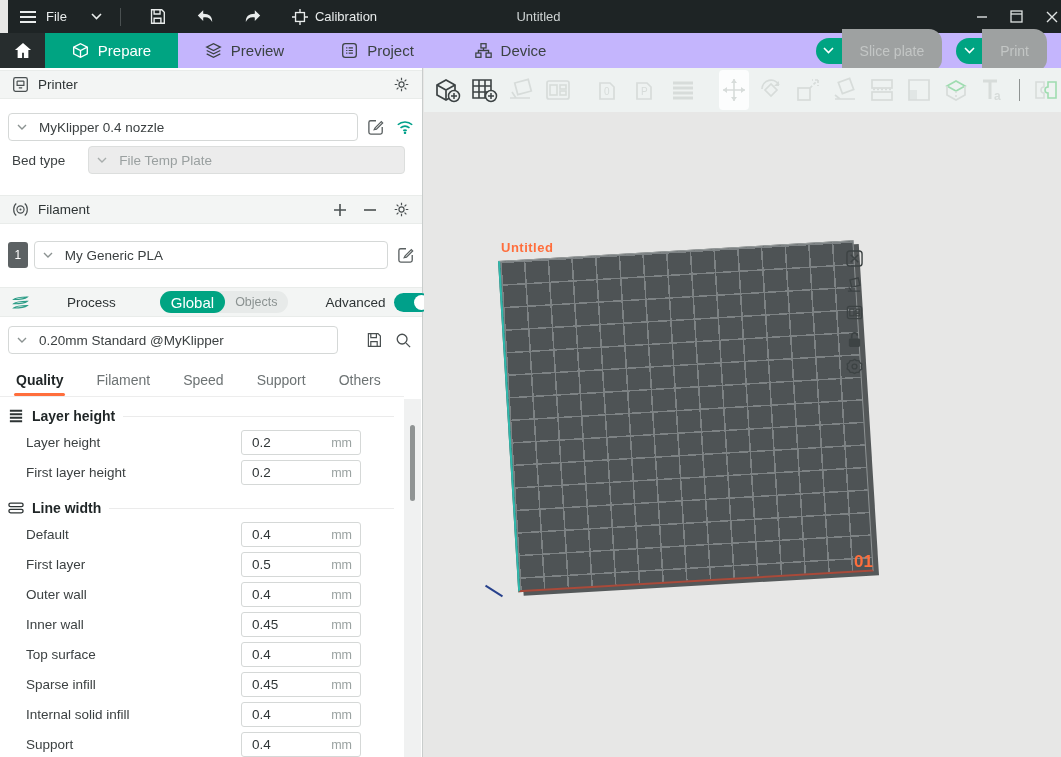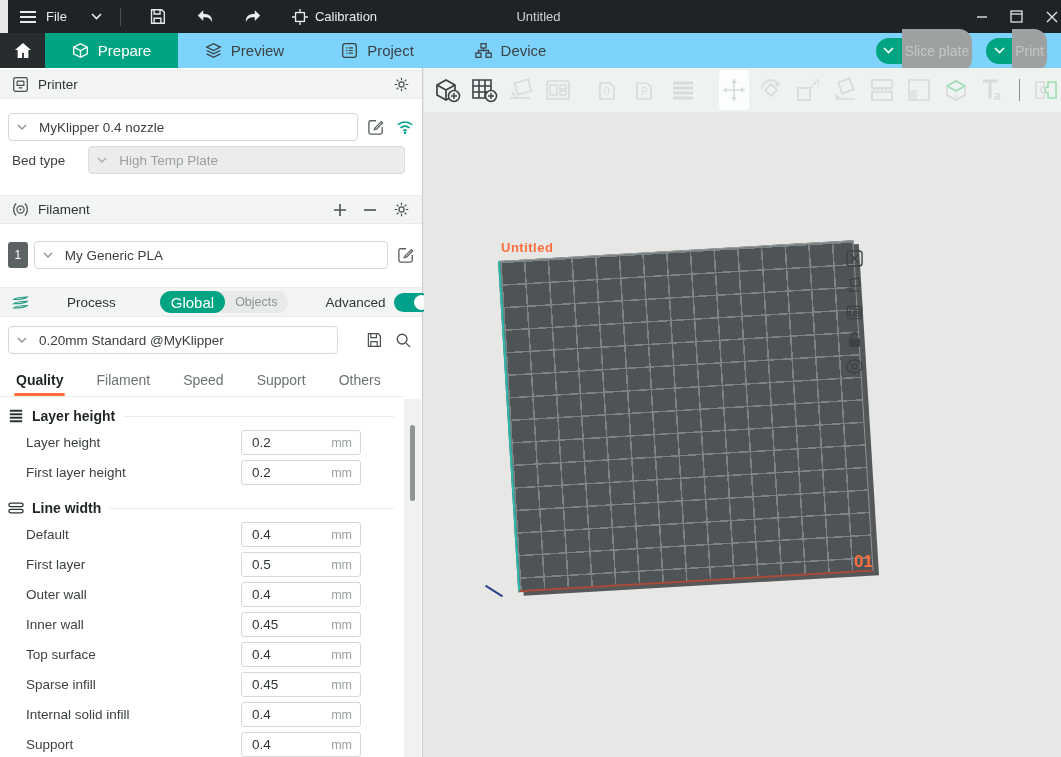--- a/index.html
+++ b/index.html
@@ -13,31 +13,31 @@
   .titlebar{position:absolute;left:0;top:0;width:1061px;height:33px;background:#1e2425;
     display:flex;align-items:center;color:#e9ecec;font-size:13px;margin-left:8px;}
   .tb-left{display:flex;align-items:center;gap:10px;padding-left:12px;}
   .tb-sep{width:1px;height:18px;background:#4a5051;margin:0 8px;}
   .tb-btn{display:flex;align-items:center;gap:7px;padding:0 10px;height:33px;cursor:default;}
   .tb-title{position:absolute;left:0;right:0;text-align:center;color:#ced3d3;font-size:13px;pointer-events:none;}
   .tb-win{position:absolute;right:0;top:0;display:flex;height:33px;}
   .tb-winbtn{width:35px;height:33px;display:flex;align-items:center;justify-content:center;color:#dfe3e2;}
 
   
-  .navbar{position:absolute;left:0;top:33px;width:1061px;height:35px;background:#7dd3fc;
+  .navbar{position:absolute;left:0;top:33px;width:1061px;height:35px;background:#c4b5fd;
     display:flex;align-items:stretch;font-size:15px;color:#3b4243;justify-content:space-between;}
   .home{width:45px;background:#272d2e;display:flex;align-items:center;justify-content:center;color:#fff;}
   .navtab{display:flex;align-items:center;justify-content:center;gap:9px;width:133px;color:#3b4243;}
   .navtab.active{background:#00a482;color:#fff;}
   .nav-actions{margin-left:auto;display:flex;align-items:center;gap:14px;padding-right:14px;}
   .splitbtn{display:flex;align-items:center;height:26px;}
   .splitbtn .chev{width:26px;height:26px;background:#00a482;border-radius:13px 0 0 13px;
     display:flex;align-items:center;justify-content:center;color:#fff;}
   .splitbtn .pill{height:43px;background:#9ea1a1;border-radius:0 13px 13px 0;color:#c3c6c5;
-    display:flex;align-items:center;justify-content:center;font-size:14px;padding:0 3px;}
+    display:flex;align-items:center;justify-content:center;font-size:14px;padding:0 18px;}
 
   
   .panel{position:absolute;left:0;top:68px;width:423px;height:689px;background:#fff;
     border-right:1px solid #c9cdcc;color:#3c4142;font-size:13px;}
   .sec-h{position:absolute;left:0;width:422px;height:29px;background:#f3f5f4;
     display:flex;align-items:center;gap:9px;padding:0 12px;border-top:1px solid #e9ecea;border-bottom:1px solid #e9ecea;}
   .sec-h .t{font-size:13.5px;color:#2e3435;}
   .sec-h .sp{margin-left:auto;display:flex;align-items:center;gap:16px;}
   .selbox{height:28px;border:1px solid #d5d8d7;border-radius:4px;background:#fff;
     display:flex;align-items:center;gap:12px;padding:0 8px;color:#3c4142;font-size:13.5px;}
@@ -260,21 +260,21 @@
         </svg>
     </span>
   </div>
 
   <div class="row-abs" style="left:12px;top:78px;width:402px;">
     <span style="font-size:13.5px;">Bed type</span>
     <div class="selbox dis" style="width:317px;margin-left:23px;">
       <svg width="10" height="6" viewBox="0 0 10 6">
           <path d="M1 1l4 4 4-4" stroke="#a8adac" stroke-width="1.4" fill="none"></path>
         </svg>
-      <span>High Temp Plate</span>
+      <span>File Temp Plate</span>
     </div>
   </div>
 
   <div class="sec-h" style="top:127px;">
     <span class="ico">
       <svg width="17" height="17" viewBox="0 0 20 20">
           <path d="M5 3c-2 1.5-3 4-3 7s1 5.5 3 7M15 3c2 1.5 3 4 3 7s-1 5.5-3 7" fill="none" stroke="#4a5051" stroke-width="1.4"></path>
           <circle cx="10" cy="10" r="4.2" fill="none" stroke="#4a5051" stroke-width="1.4"></circle>
           <circle cx="10" cy="10" r="1.2" fill="#4a5051"></circle>
         </svg>

